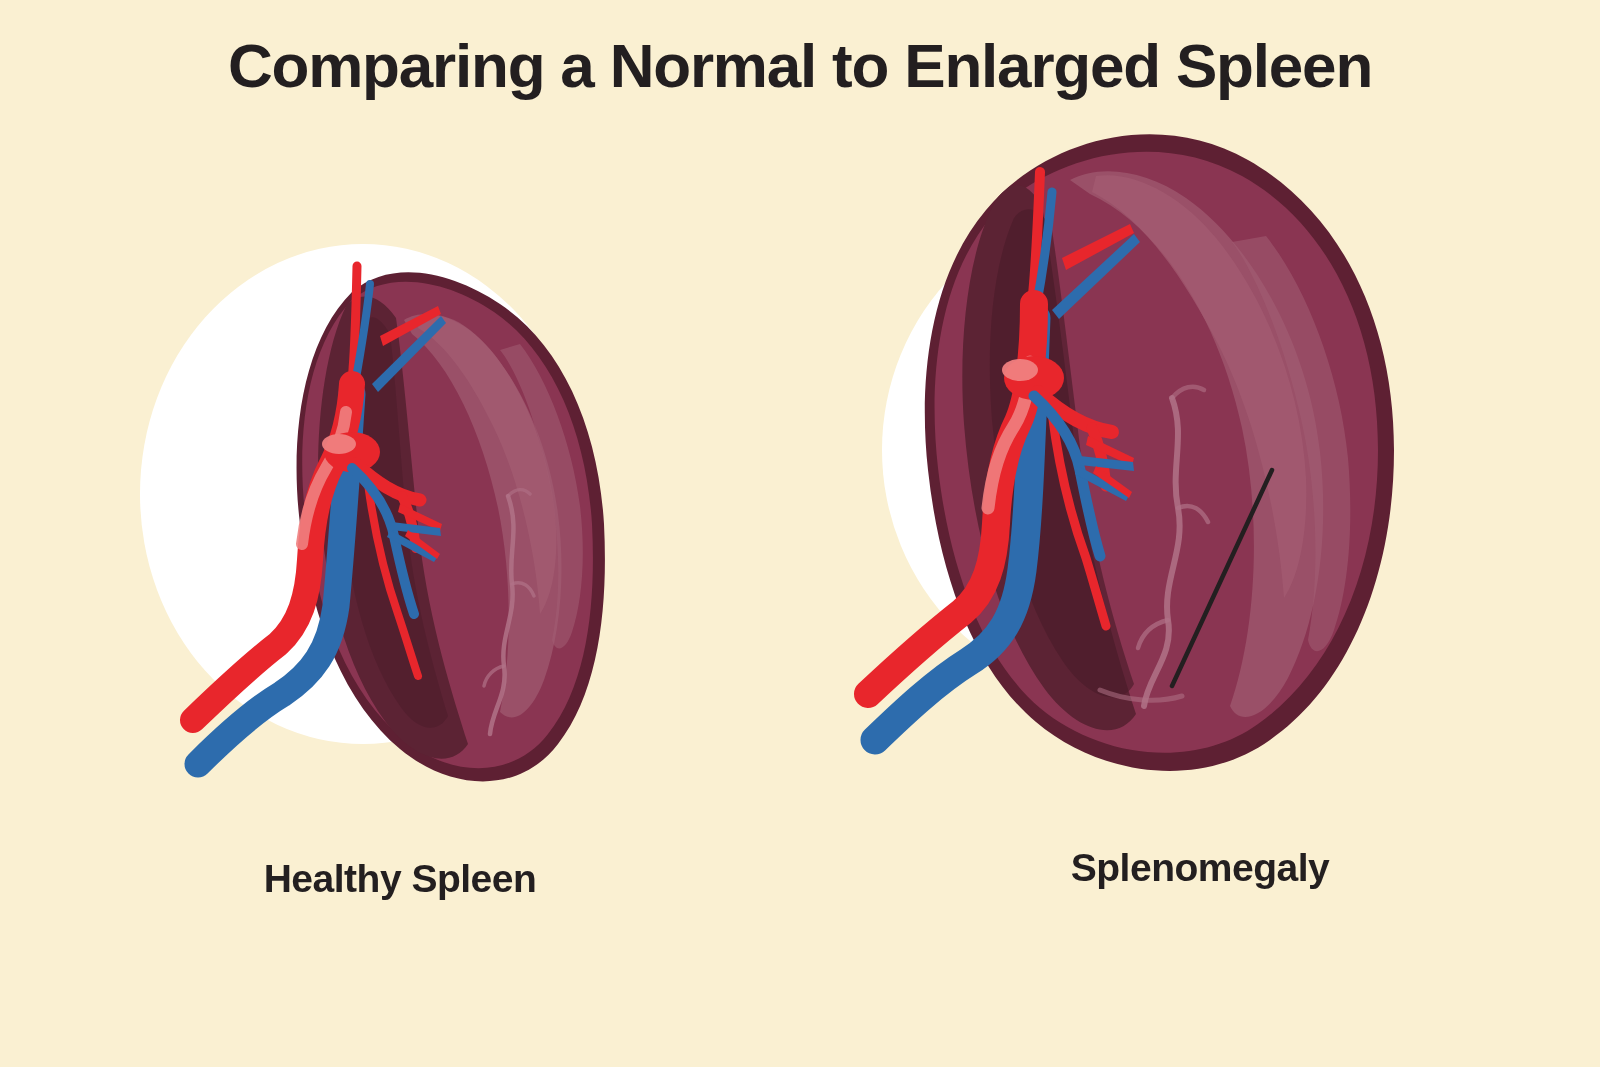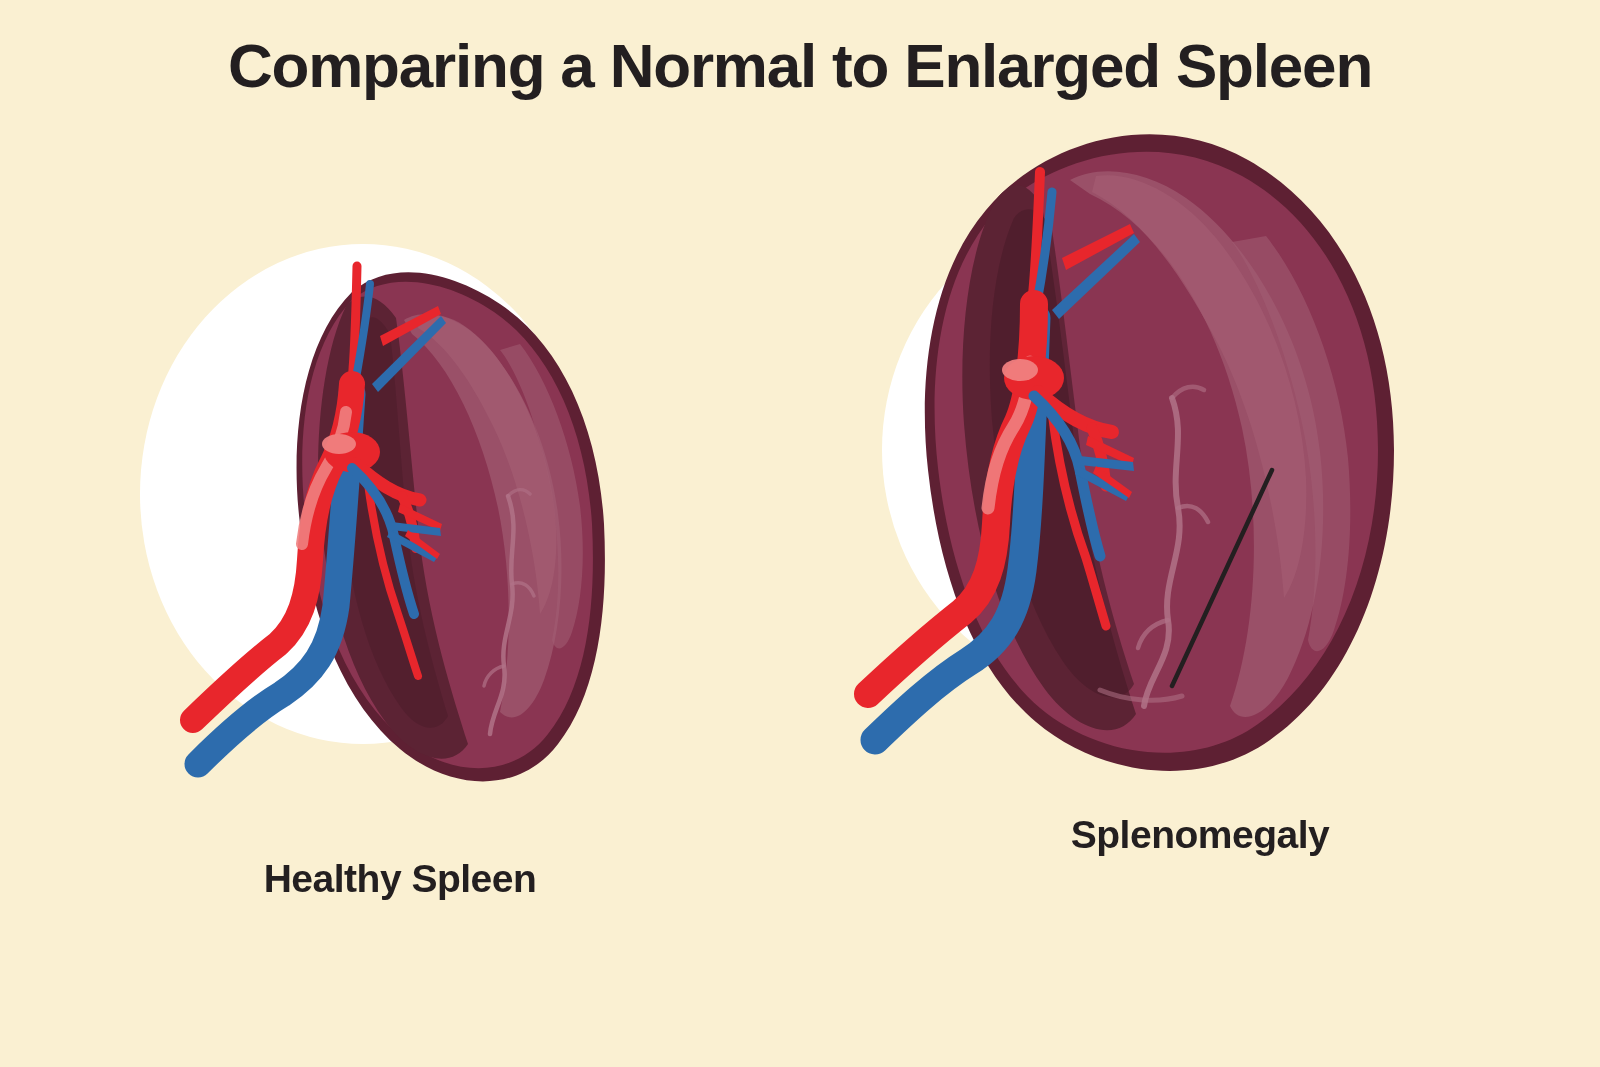--- a/index.html
+++ b/index.html
@@ -44,21 +44,21 @@
     letter-spacing: -0.5px;
     line-height: 1.1;
   }
   .caption-sub {
     font-size: 38px;
     font-weight: normal;
     letter-spacing: -0.5px;
     line-height: 1.15;
   }
   .cap-left  { top: 814px; }
-  .cap-right { top: 814px; }
+  .cap-right { top: 847px; }
   svg { display: block; }
 </style>
 </head>
 <body>
 
 <div id="canvas">
 
   <div id="title">Comparing a Normal to Enlarged Spleen</div>
 
   <div class="panel panel-left">

